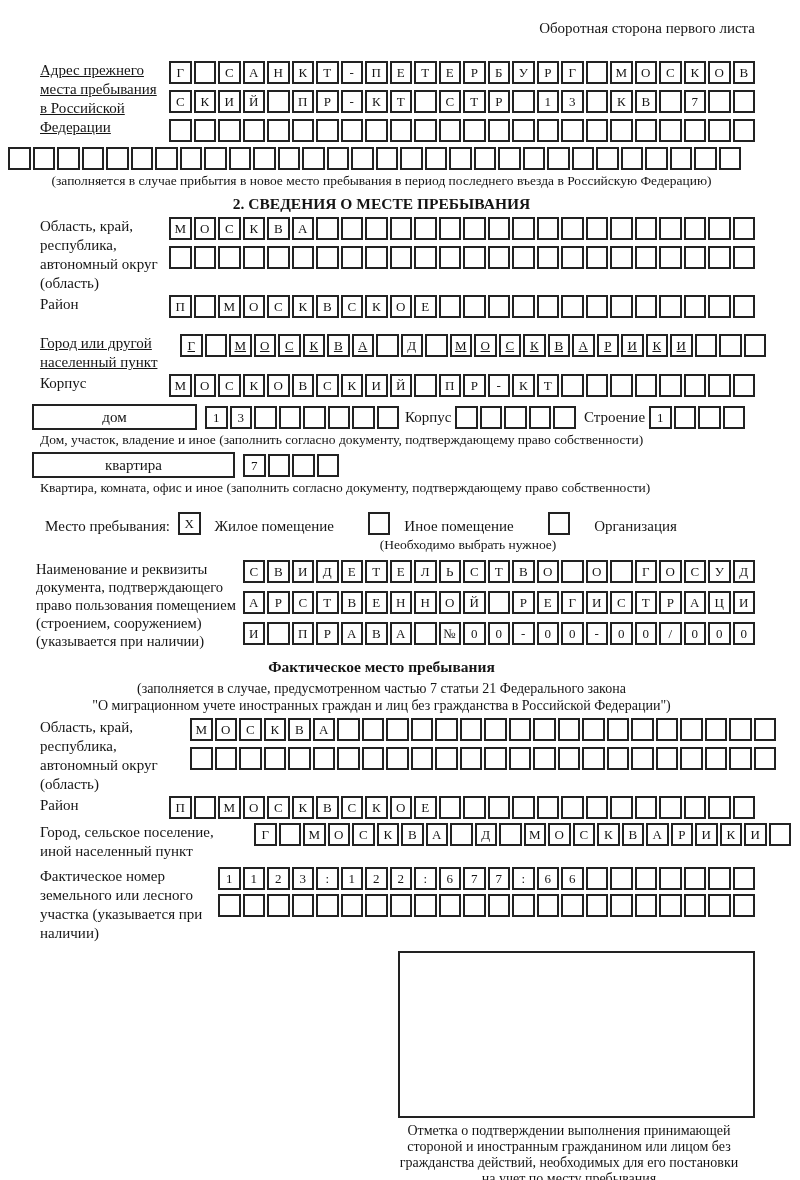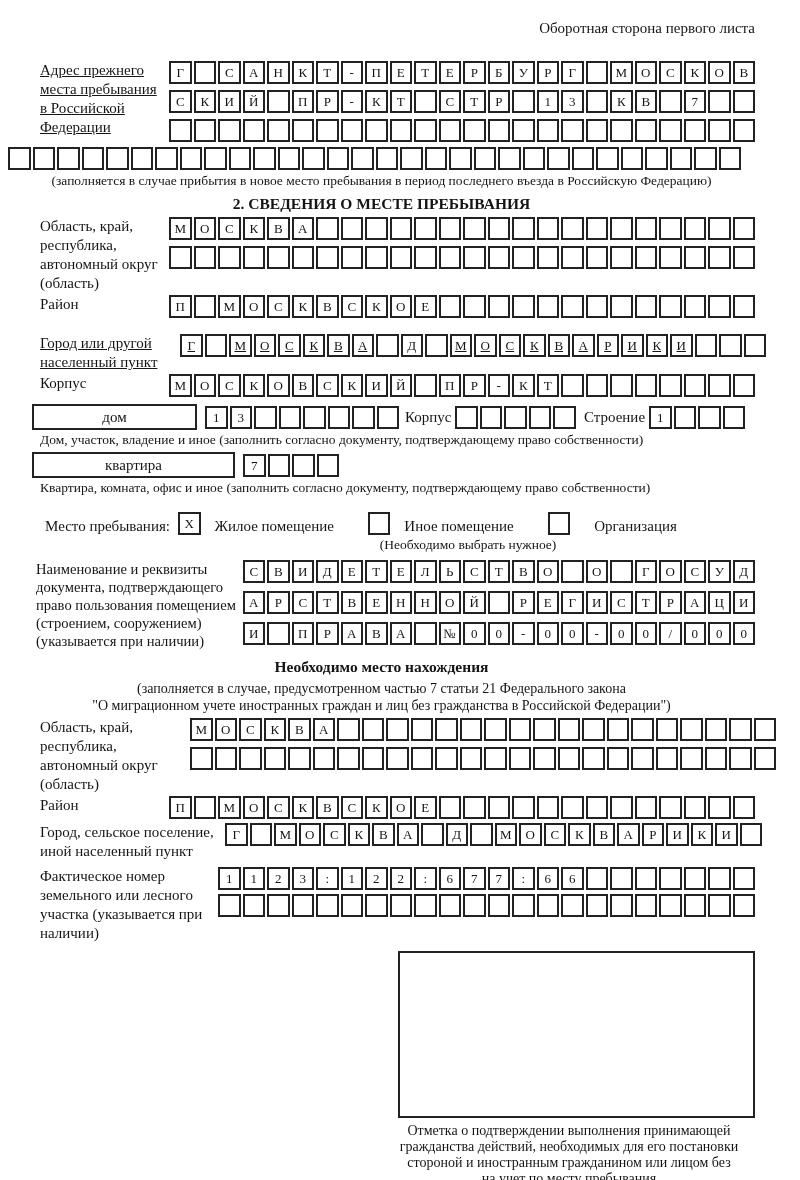--- a/index.html
+++ b/index.html
@@ -458,21 +458,21 @@
           <span class="cell">0</span>
           <span class="cell">0</span>
           <span class="cell">/</span>
           <span class="cell">0</span>
           <span class="cell">0</span>
           <span class="cell">0</span>
         </div>
     </div>
   </div>
 
-  <div class="h-title" style="margin-top:8px;">Необходимо место нахождения</div>
+  <div class="h-title" style="margin-top:8px;">Фактическое место пребывания</div>
   <div class="note center" style="margin-top:4px;font-size:14px;line-height:17px;">(заполняется в случае, предусмотренном частью 7 статьи 21 Федерального закона</div>
   <div class="note center" style="font-size:14px;line-height:17px;">"О миграционном учете иностранных граждан и лиц без гражданства в Российской Федерации")</div>
 
   <div class="fgroup" style="margin-top:4px;">
     <div class="lbl w150" style="margin-left:32px;">Область, край, республика, автономный округ (область)</div>
     <div class="rows">
       <div class="cells">
           <span class="cell">М</span>
           <span class="cell">О</span>
           <span class="cell">С</span>
@@ -550,21 +550,21 @@
         <span class="cell"></span>
         <span class="cell"></span>
         <span class="cell"></span>
         <span class="cell"></span>
         <span class="cell"></span>
         <span class="cell"></span>
         <span class="cell"></span>
       </div>
   </div>
 
-  <div class="frow" style="margin-top:4px;">
+  <div class="frow" style="margin-top:4px;gap:29px;">
     <div class="lbl w185" style="margin-left:32px;">Город, сельское поселение, иной населенный пункт</div>
     <div class="cells">
         <span class="cell">Г</span>
         <span class="cell"></span>
         <span class="cell">М</span>
         <span class="cell">О</span>
         <span class="cell">С</span>
         <span class="cell">К</span>
         <span class="cell">В</span>
         <span class="cell">А</span>
@@ -635,18 +635,18 @@
           <span class="cell"></span>
           <span class="cell"></span>
           <span class="cell"></span>
         </div>
     </div>
   </div>
 
   <div class="confirm-box" style="margin-top:8px;"></div>
   <div class="confirm-caption">
     <div>Отметка о подтверждении выполнения принимающей</div>
+    <div>стороной и иностранным гражданином или лицом без</div>
     <div>гражданства действий, необходимых для его постановки</div>
-    <div>стороной и иностранным гражданином или лицом без</div>
     <div>на учет по месту пребывания</div>
   </div>
 
 </div>
 
 </body></html>

